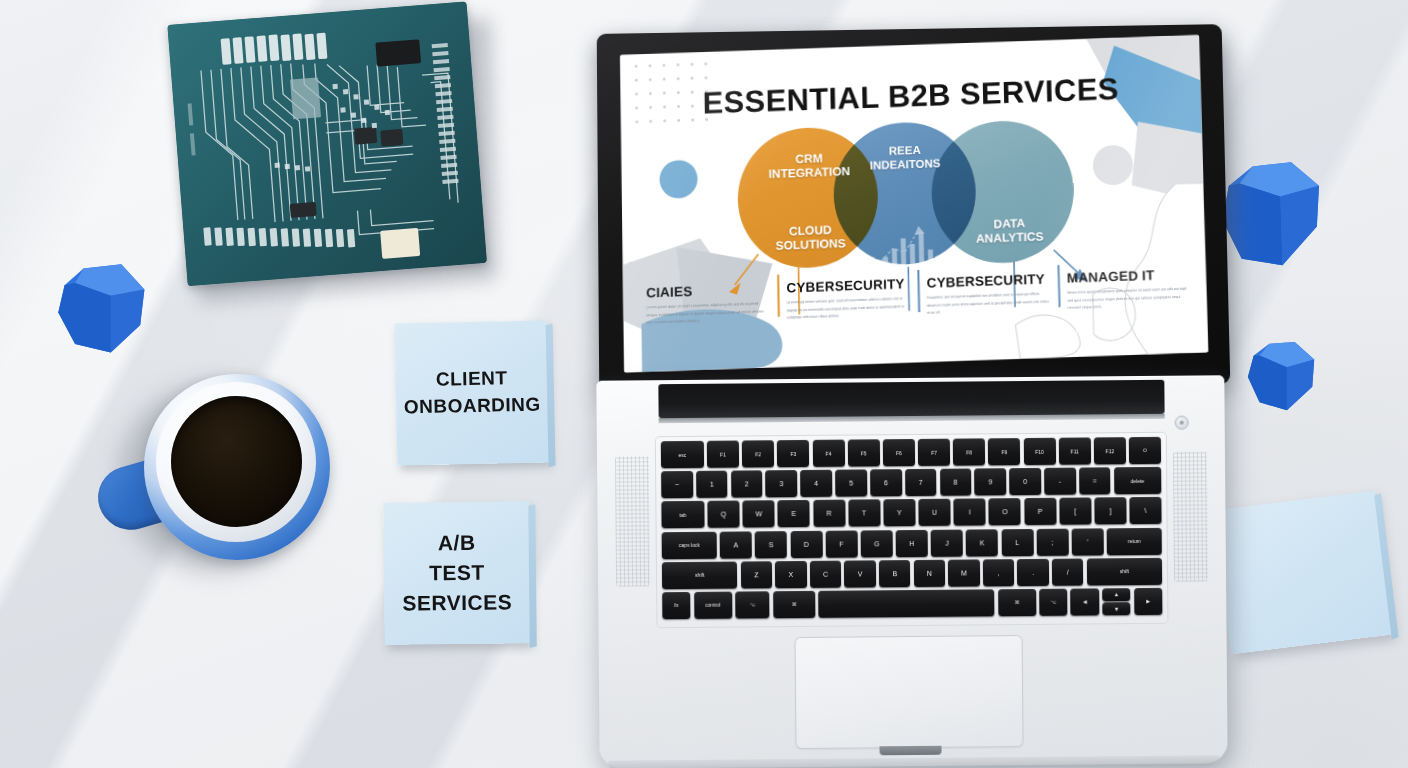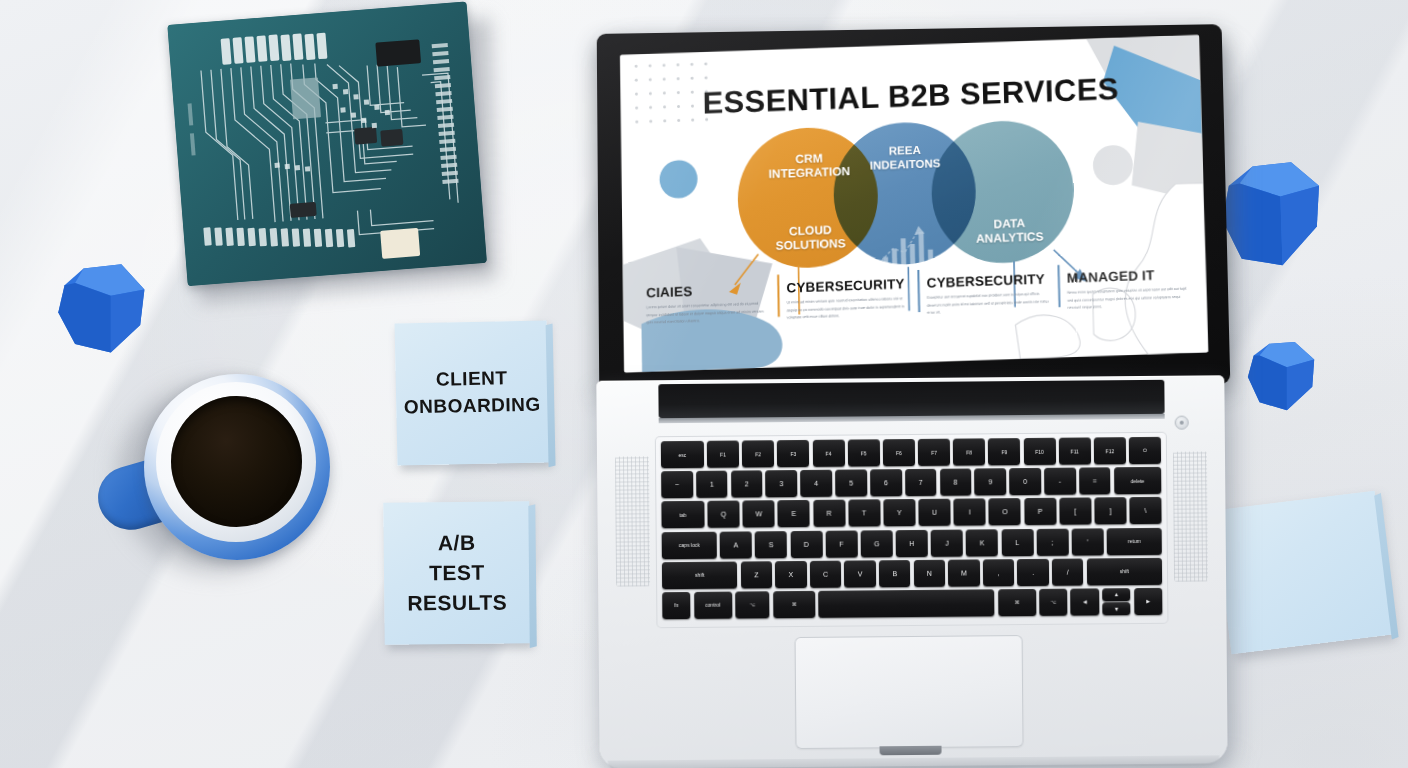--- a/index.html
+++ b/index.html
@@ -470,21 +470,21 @@
   <div class="sticky" id="note-onboarding">
     <div class="edge"></div>
     <div>CLIENT</div>
     <div>ONBOARDING</div>
   </div>
 
   <div class="sticky" id="note-ab">
     <div class="edge"></div>
     <div>A/B</div>
     <div>TEST</div>
-    <div>RESULTS</div>
+    <div>SERVICES</div>
   </div>
 
   <div class="sticky" id="note-blank">
     <div class="edge"></div>
   </div>
 
   <div id="laptop">
     <div id="laptop-shadow"></div>
 
     <div id="lid">

